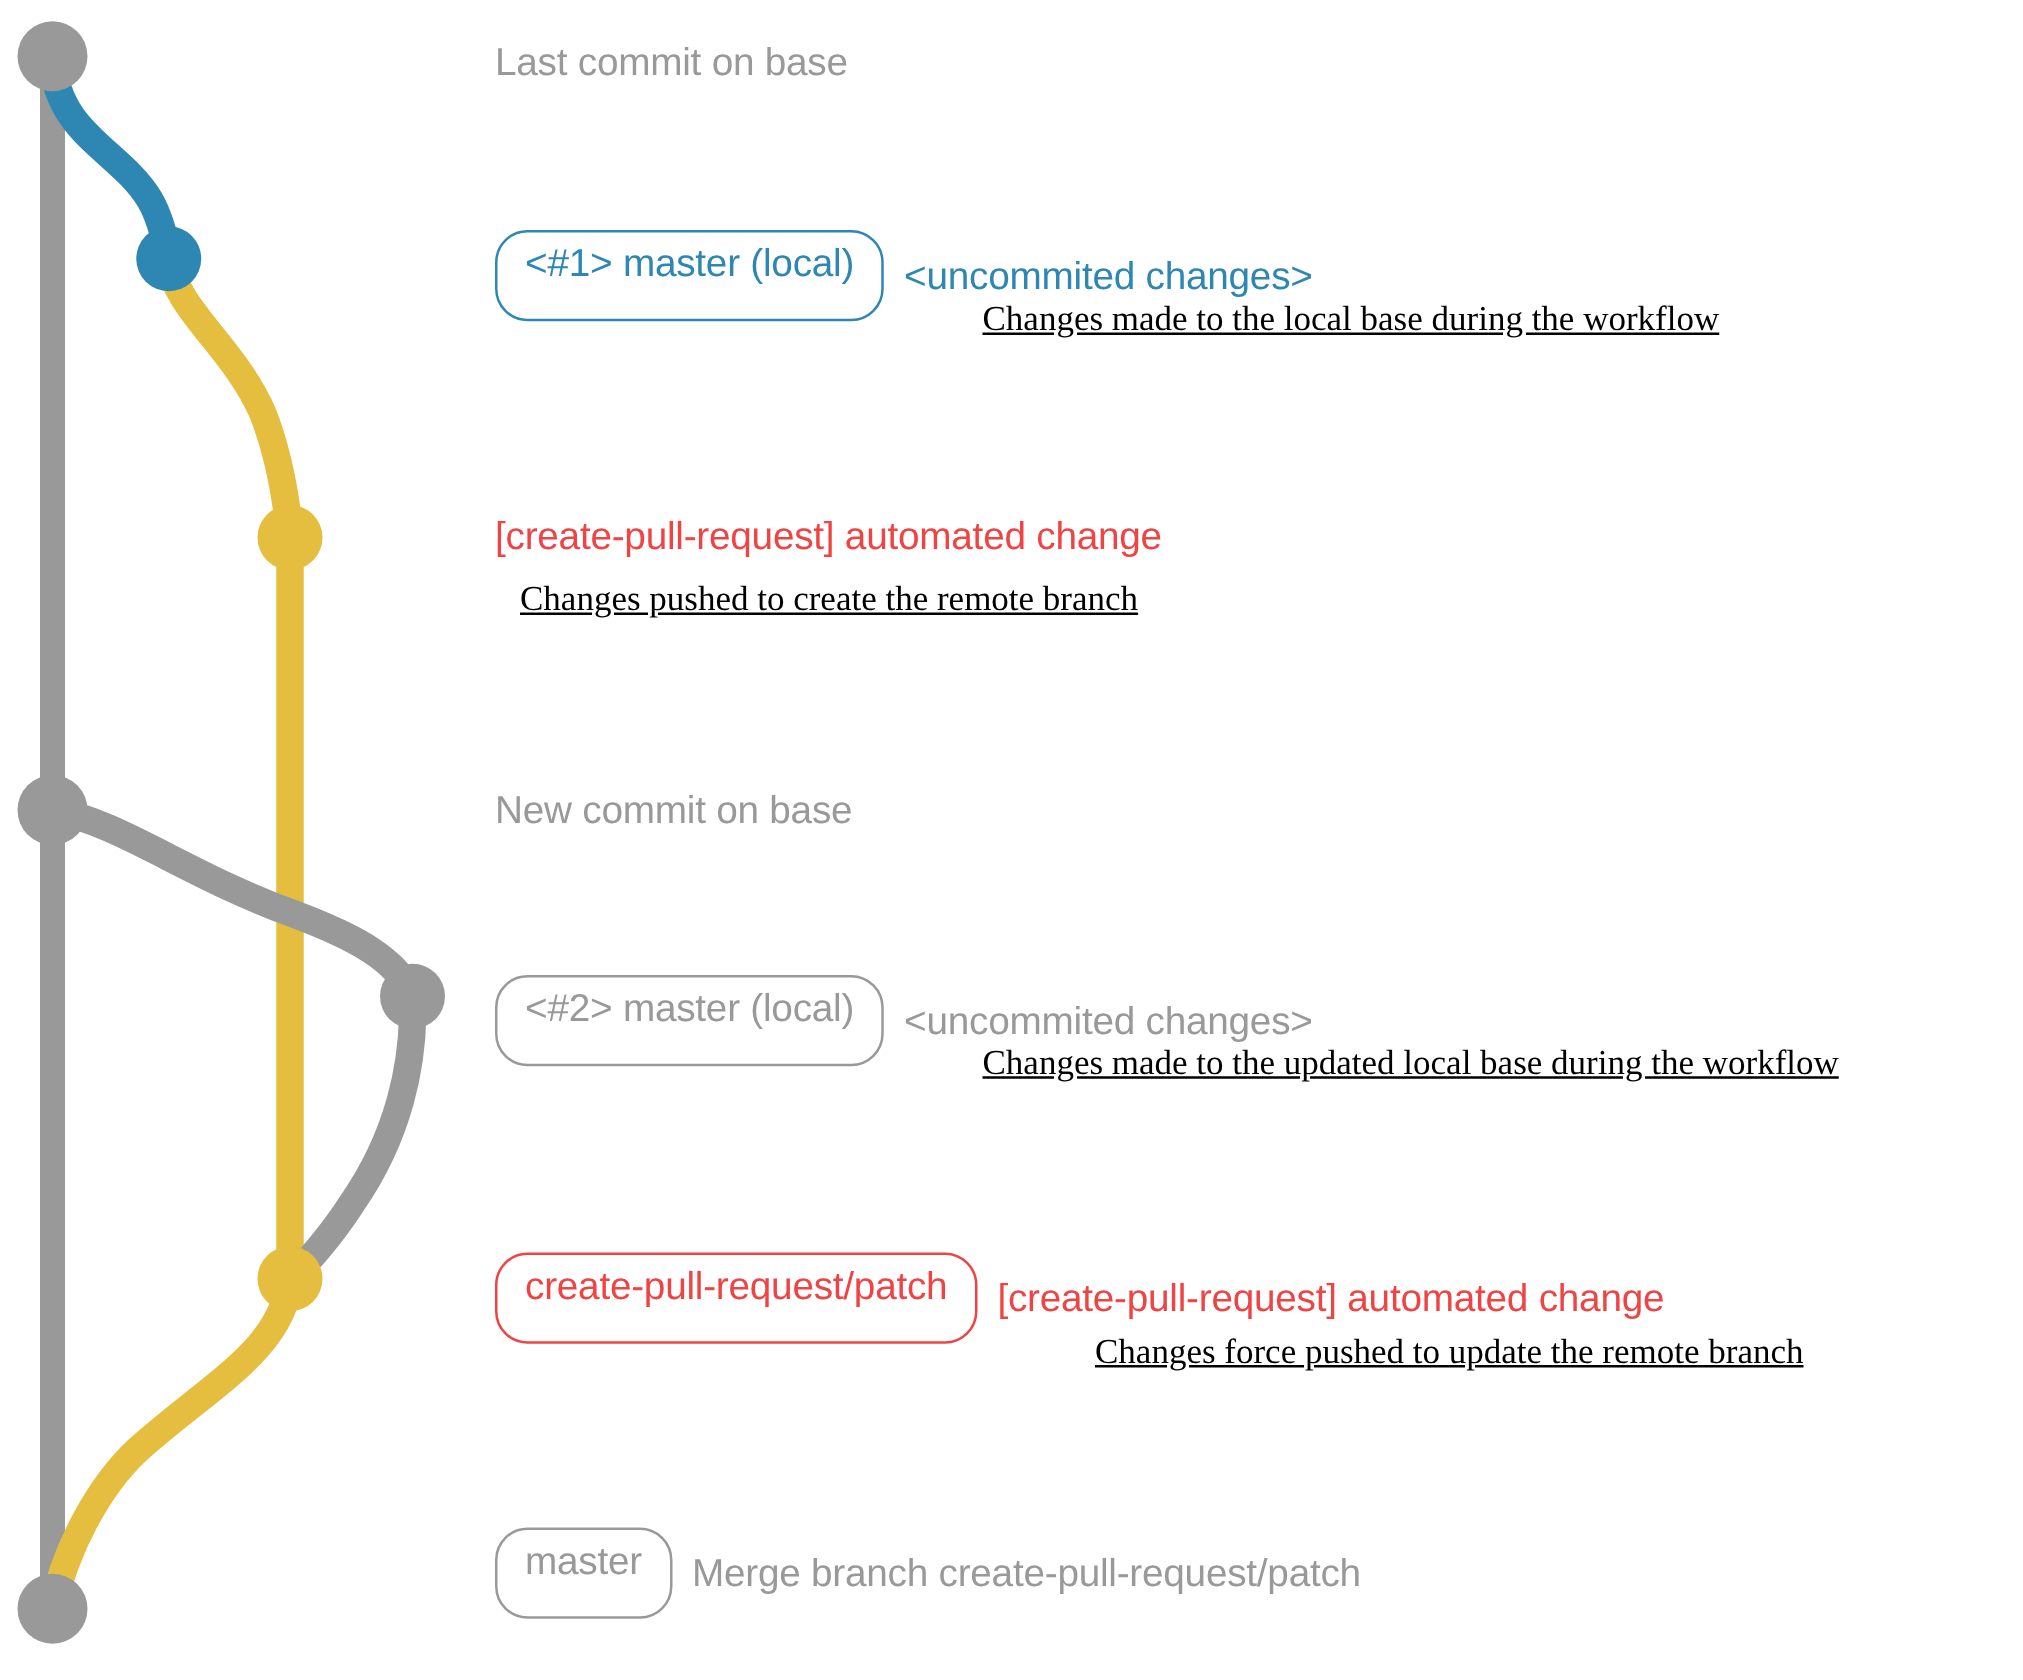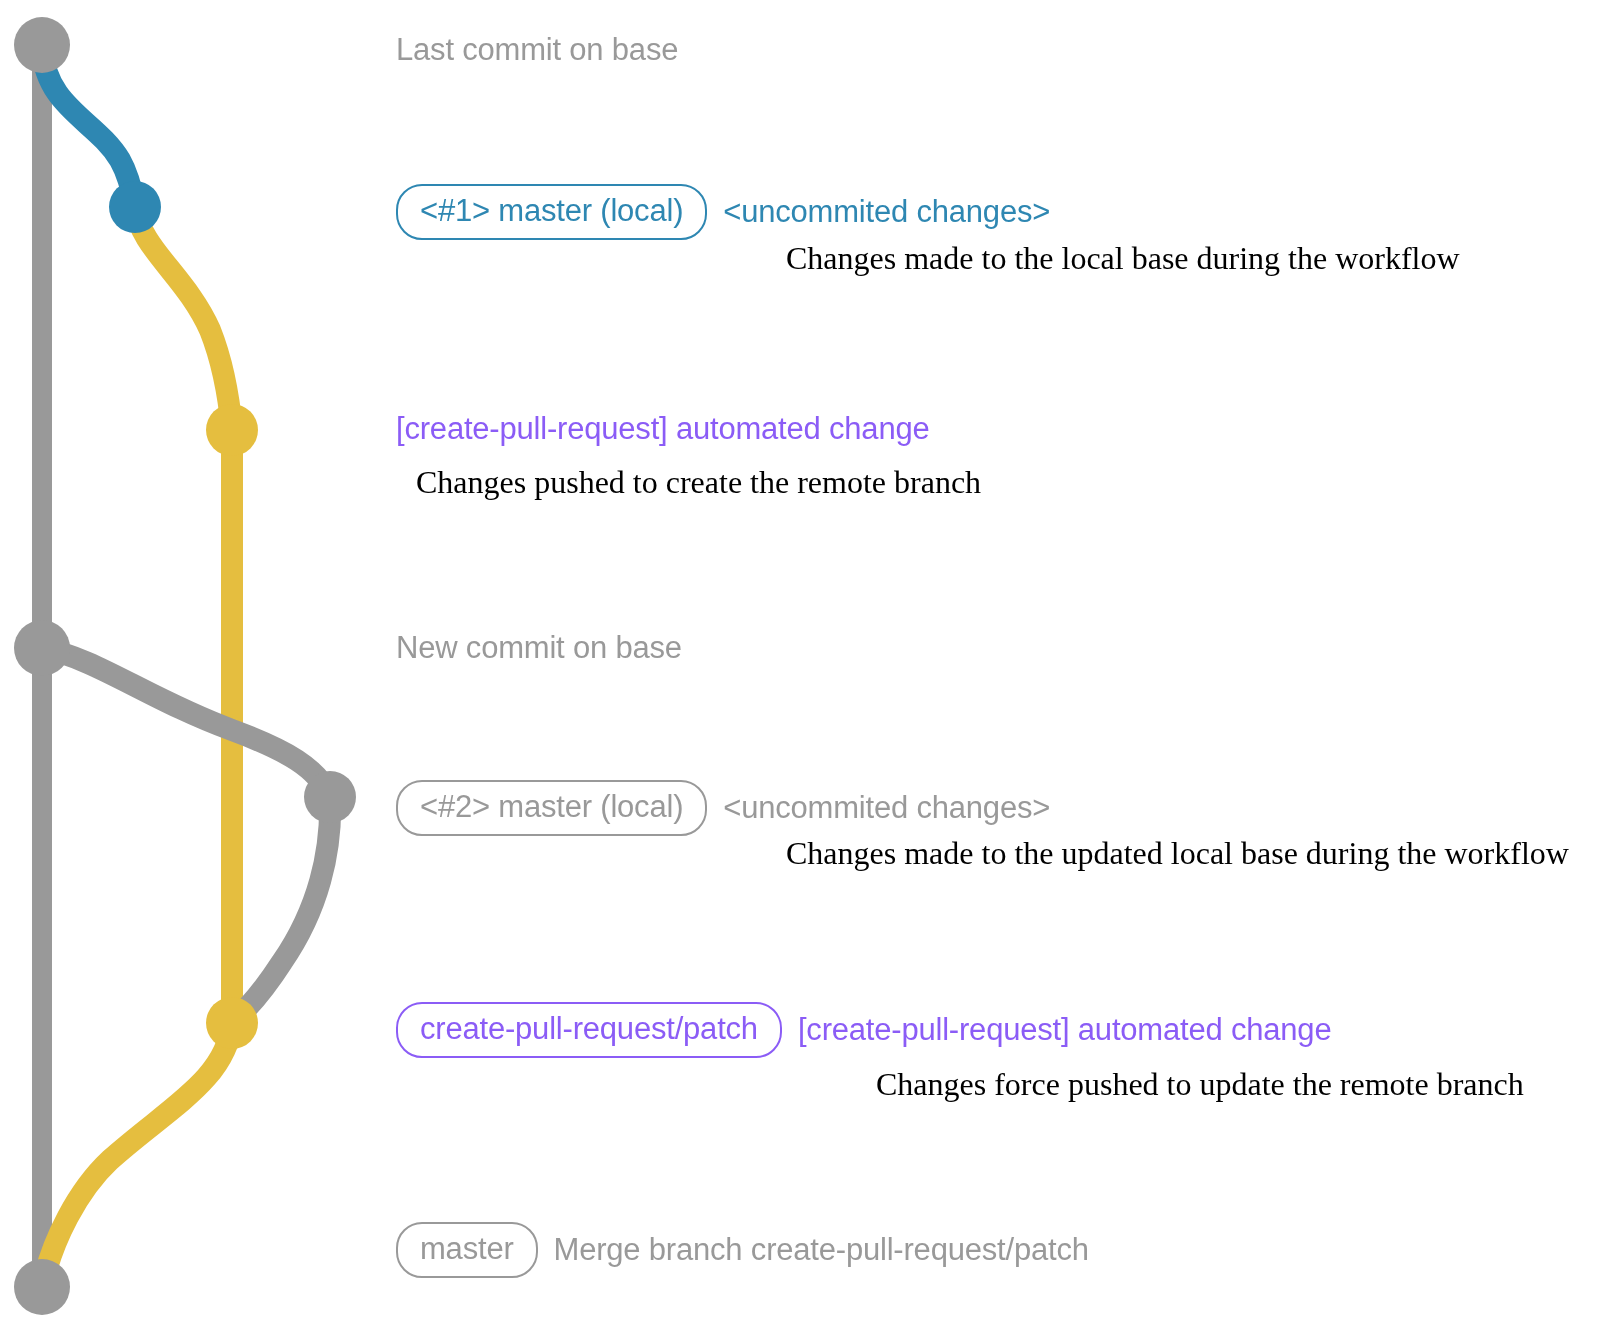--- a/index.html
+++ b/index.html
@@ -33,44 +33,45 @@
     letter-spacing: -0.2px;
     white-space: nowrap;
     text-align: right;
   }
   .badge {
     display: inline-flex;
     align-items: center;
     justify-content: center;
     border: 2px solid currentColor;
     border-radius: 26px;
-    padding: 7px 22px 9px 22px;
+    padding: 7px 22px 26px 22px;
     font-family: "Liberation Sans", sans-serif;
     font-size: 31px;
     letter-spacing: -0.2px;
     white-space: nowrap;
     box-sizing: border-box;
   }
   .msg {
     margin-left: 16px;
     font-family: "Liberation Sans", sans-serif;
     font-size: 31px;
     letter-spacing: -0.2px;
     white-space: nowrap;
     text-align: center;
   }
   .desc {
     position: absolute;
     font-family: "Liberation Serif", serif;
-    font-size: 32px;
+    font-size: 28px;
     color: #000000;
     white-space: nowrap;
+    text-decoration: underline;
   }
   .c-blue  { color: #2E87B2; }
-  .c-yellow{ color: #8b5cf6; }
+  .c-yellow{ color: #ef4444; }
   .c-gray  { color: #999999; }
 </style>
 </head>
 <body>
 
 <div id="page">
 
   <svg id="graph" viewBox="0 0 400 1344" width="400" height="1344">
 
     <path d="M 42 45 L 42 1287" stroke="#999999" stroke-width="20" fill="none" stroke-linecap="butt"></path>

